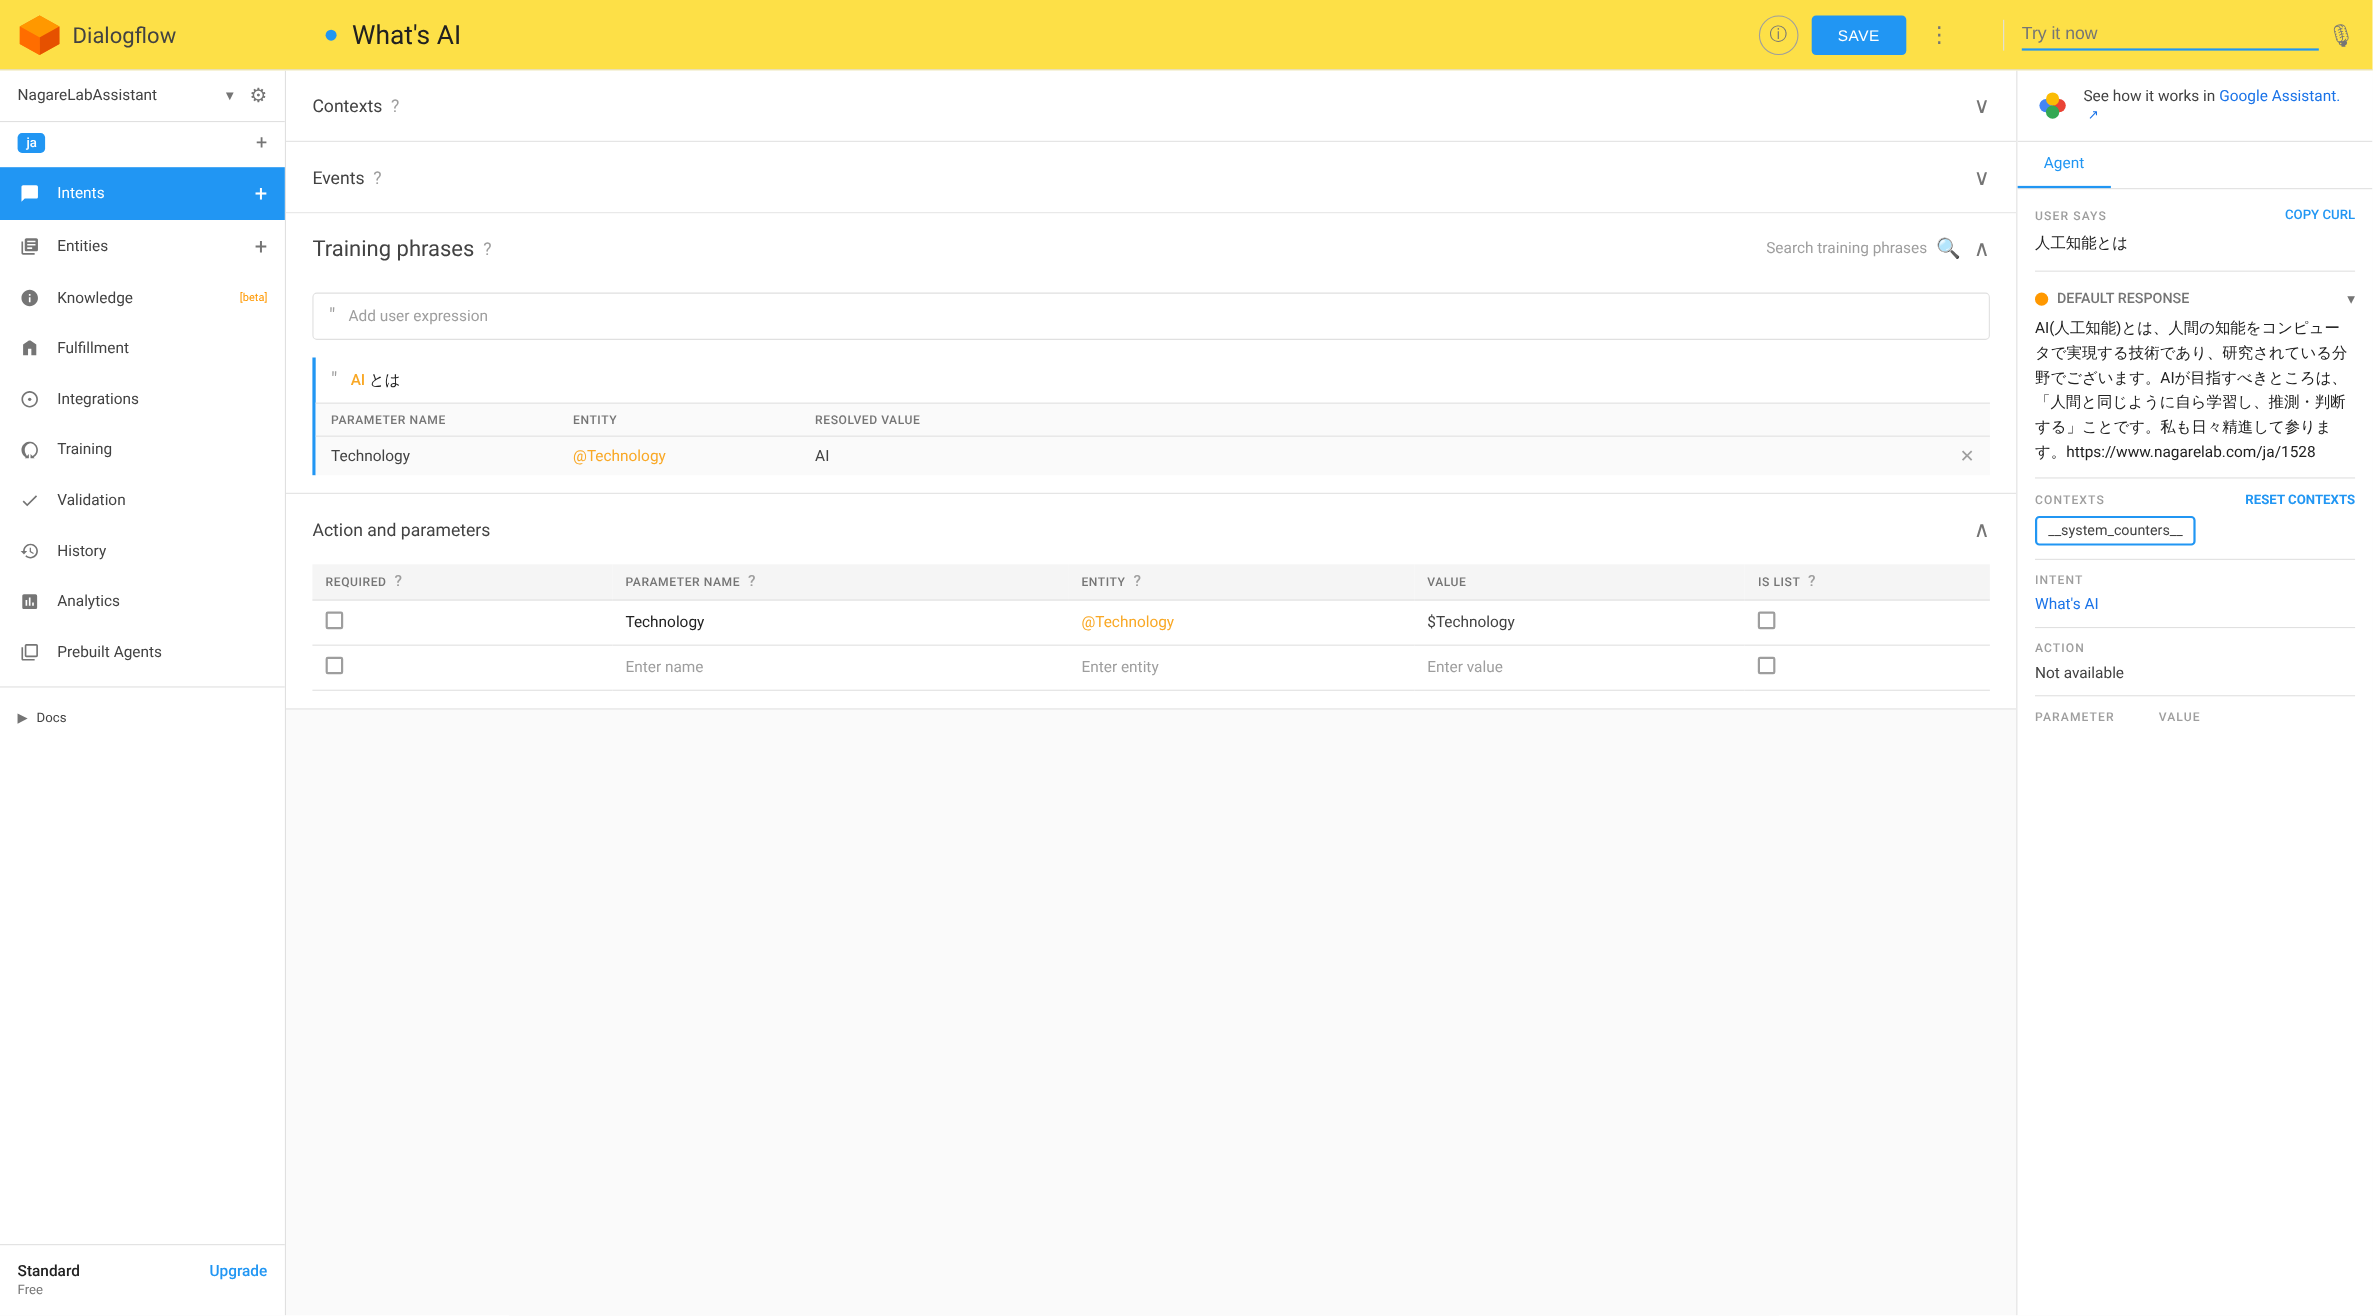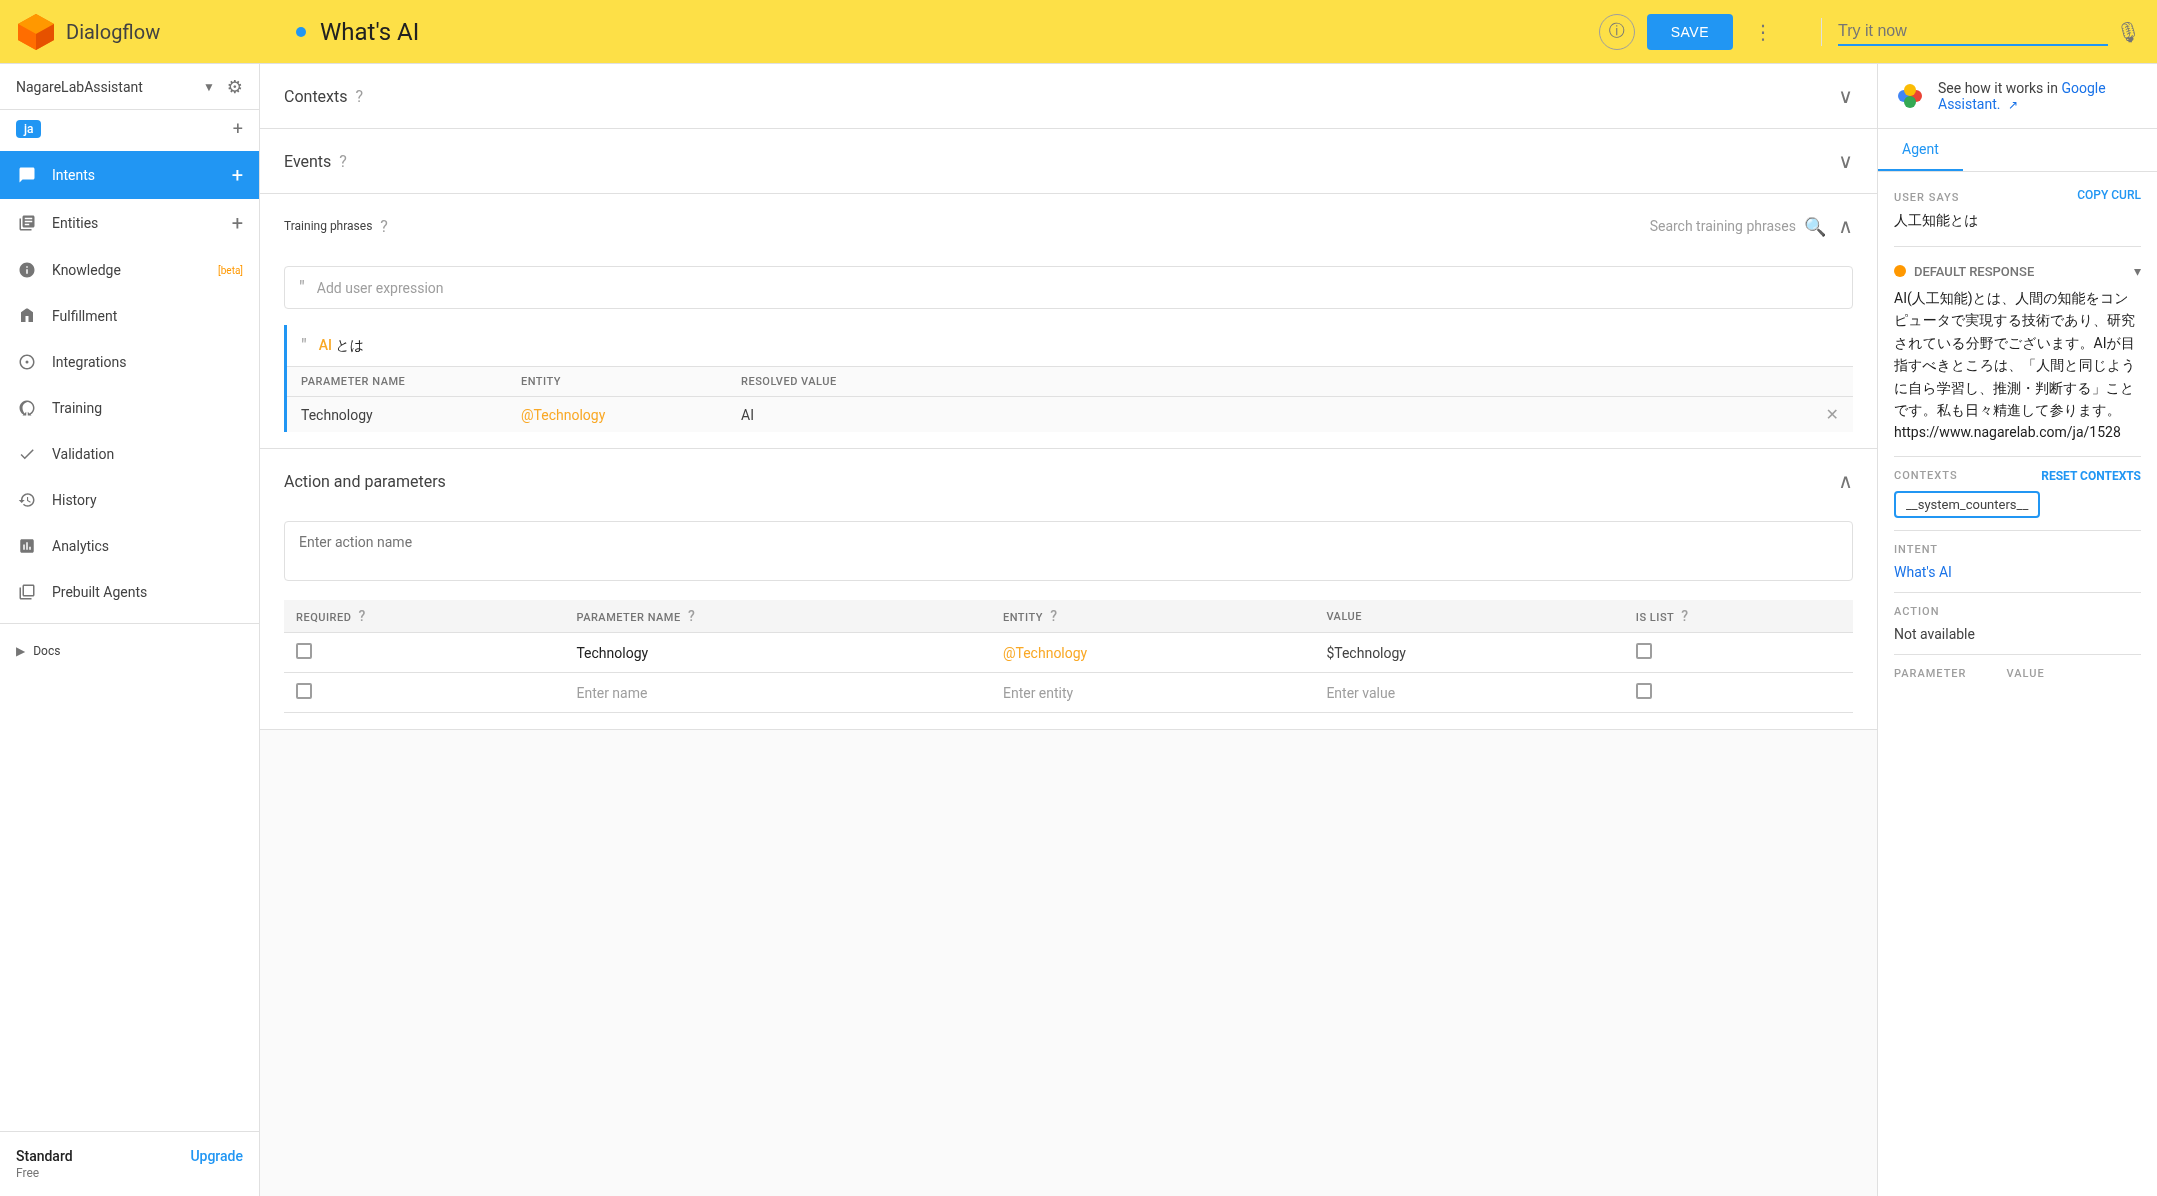--- a/index.html
+++ b/index.html
@@ -59,21 +59,21 @@
     
     .section { background: #fff; border-bottom: 1px solid #e0e0e0; }
     .section-header { display: flex; align-items: center; padding: 20px 24px; cursor: pointer; }
     .section-title { font-size: 16px; color: #424242; font-weight: 400; }
     .section-help { color: #9e9e9e; margin-left: 8px; font-size: 16px; cursor: pointer; }
     .section-chevron { margin-left: auto; color: #757575; font-size: 20px; }
 
     
     .training-section { background: #fff; padding: 0; border-bottom: 1px solid #e0e0e0; }
     .training-header { display: flex; align-items: center; padding: 20px 24px; }
-    .training-title { font-size: 12px; color: #424242; font-weight: 400; }
+    .training-title { font-size: 20px; color: #424242; font-weight: 400; }
     .training-help { color: #9e9e9e; margin-left: 8px; font-size: 16px; cursor: pointer; }
     .search-area { display: flex; align-items: center; margin-left: auto; gap: 8px; }
     .search-text { font-size: 14px; color: #9e9e9e; }
     .search-icon { color: #757575; font-size: 18px; cursor: pointer; }
     .training-chevron { color: #757575; font-size: 20px; margin-left: 12px; }
 
     .add-expression-row { display: flex; align-items: center; margin: 8px 24px 16px; border: 1px solid #e0e0e0; border-radius: 4px; padding: 10px 14px; background: #fff; }
     .quote-icon { color: #9e9e9e; font-size: 18px; margin-right: 12px; }
     .add-expr-placeholder { color: #9e9e9e; font-size: 14px; }
 
@@ -105,21 +105,21 @@
     .params-table { margin: 0 24px 16px; width: calc(100% - 48px); border-collapse: collapse; }
     .params-table-header { background: #f5f5f5; }
     .params-table-header th { padding: 8px 12px; text-align: left; font-size: 11px; color: #757575; font-weight: 500; letter-spacing: 0.5px; text-transform: uppercase; border-bottom: 1px solid #e0e0e0; }
     .params-table td { padding: 10px 12px; border-bottom: 1px solid #e0e0e0; font-size: 14px; }
     .entity-tag { color: #f9a825; }
     .value-tag { color: #424242; }
     .check-box { width: 16px; height: 16px; border: 2px solid #9e9e9e; border-radius: 2px; display: inline-block; cursor: pointer; }
     .help-icon { color: #9e9e9e; font-size: 14px; margin-left: 4px; cursor: pointer; }
 
     
-    .right-panel { width: 280px; flex-shrink: 0; border-left: 1px solid #e0e0e0; background: #fff; display: flex; flex-direction: column; overflow-y: auto; }
+    .right-panel { width: 324px; flex-shrink: 0; border-left: 1px solid #e0e0e0; background: #fff; display: flex; flex-direction: column; overflow-y: auto; }
     .google-assistant-bar { display: flex; align-items: center; padding: 16px; border-bottom: 1px solid #e0e0e0; }
     .ga-icon { width: 32px; height: 32px; margin-right: 12px; flex-shrink: 0; }
     .ga-text { font-size: 14px; color: #424242; flex: 1; }
     .ga-link { color: #1a73e8; cursor: pointer; }
     .ga-external { font-size: 12px; margin-left: 4px; color: #1a73e8; }
 
     .agent-tabs { display: flex; border-bottom: 1px solid #e0e0e0; }
     .agent-tab { padding: 12px 24px; font-size: 14px; color: #757575; cursor: pointer; border-bottom: 2px solid transparent; }
     .agent-tab.active { color: #2196f3; border-bottom: 2px solid #2196f3; }
 
@@ -354,21 +354,20 @@
         </div>
       </div>
     </div>
 
     <div class="action-section">
       <div class="action-header">
         <span class="action-title">Action and parameters</span>
         <span class="action-chevron-up">∧</span>
       </div>
 
-      <textarea class="action-input" placeholder="Enter action name" style=""></textarea>
 
       
       <table class="params-table">
         <thead class="params-table-header">
           <tr>
             <th>
               <span>REQUIRED</span>
               <span class="help-icon">?</span>
             </th>
             <th>

